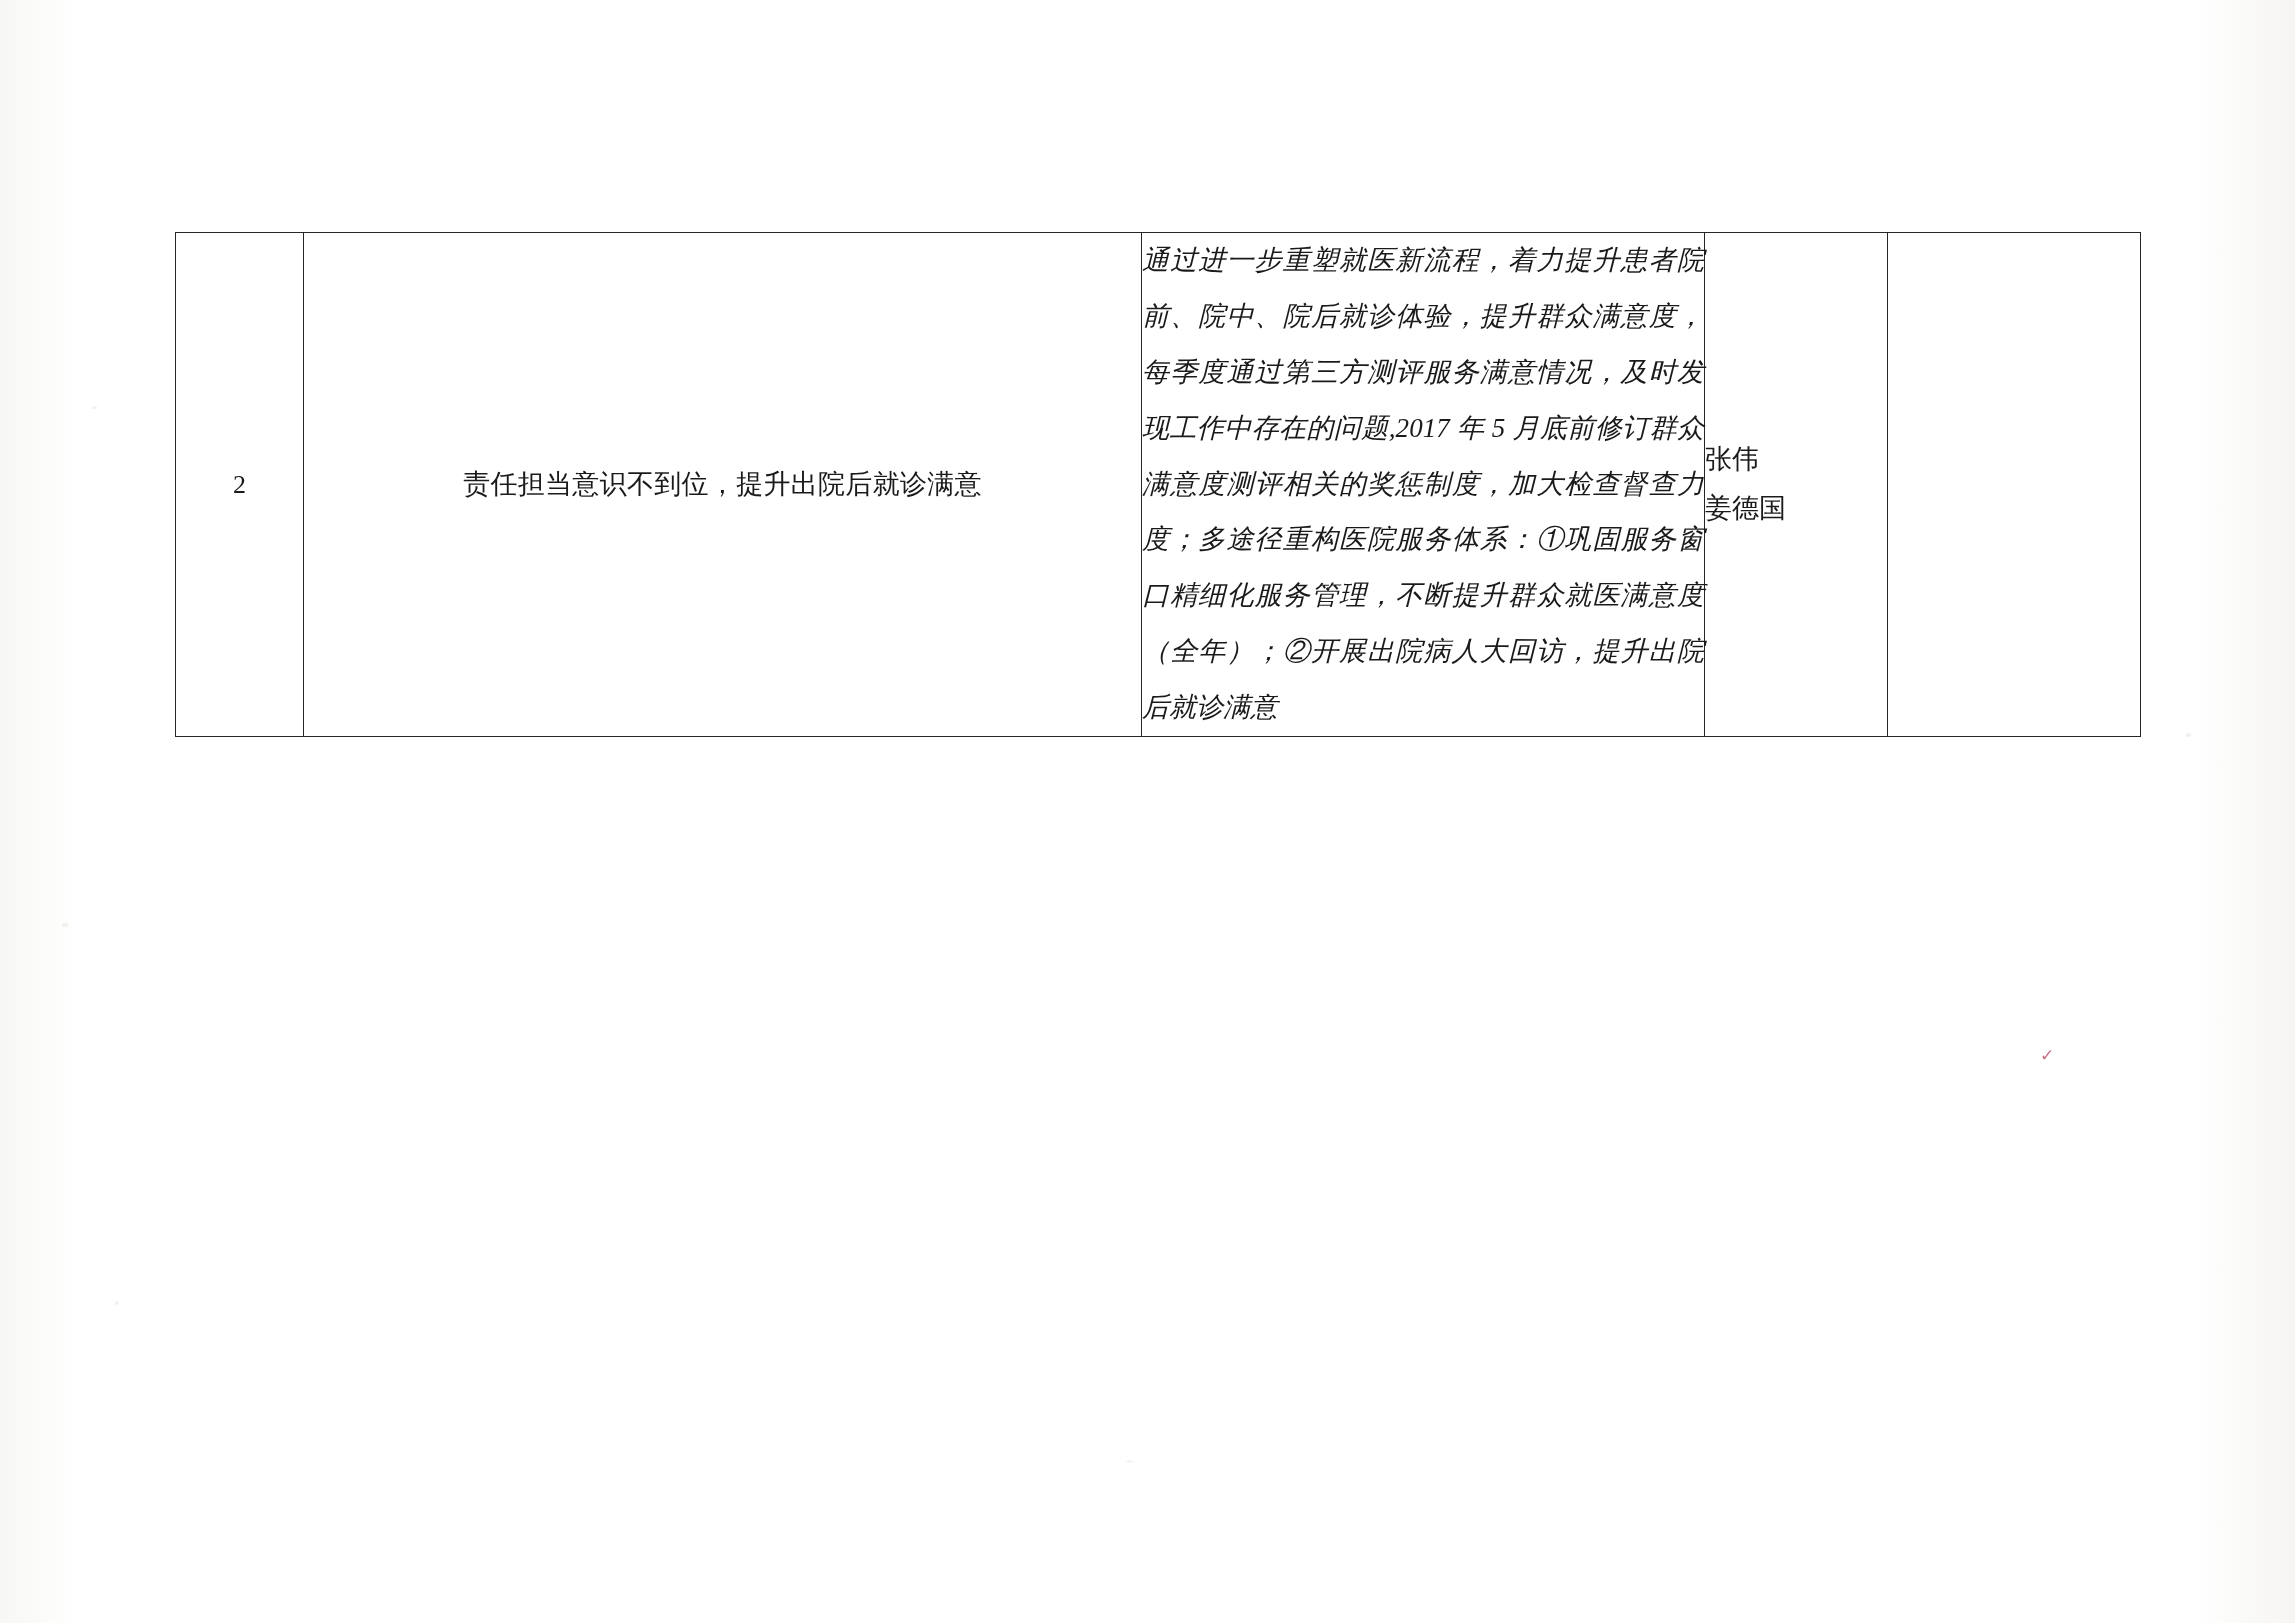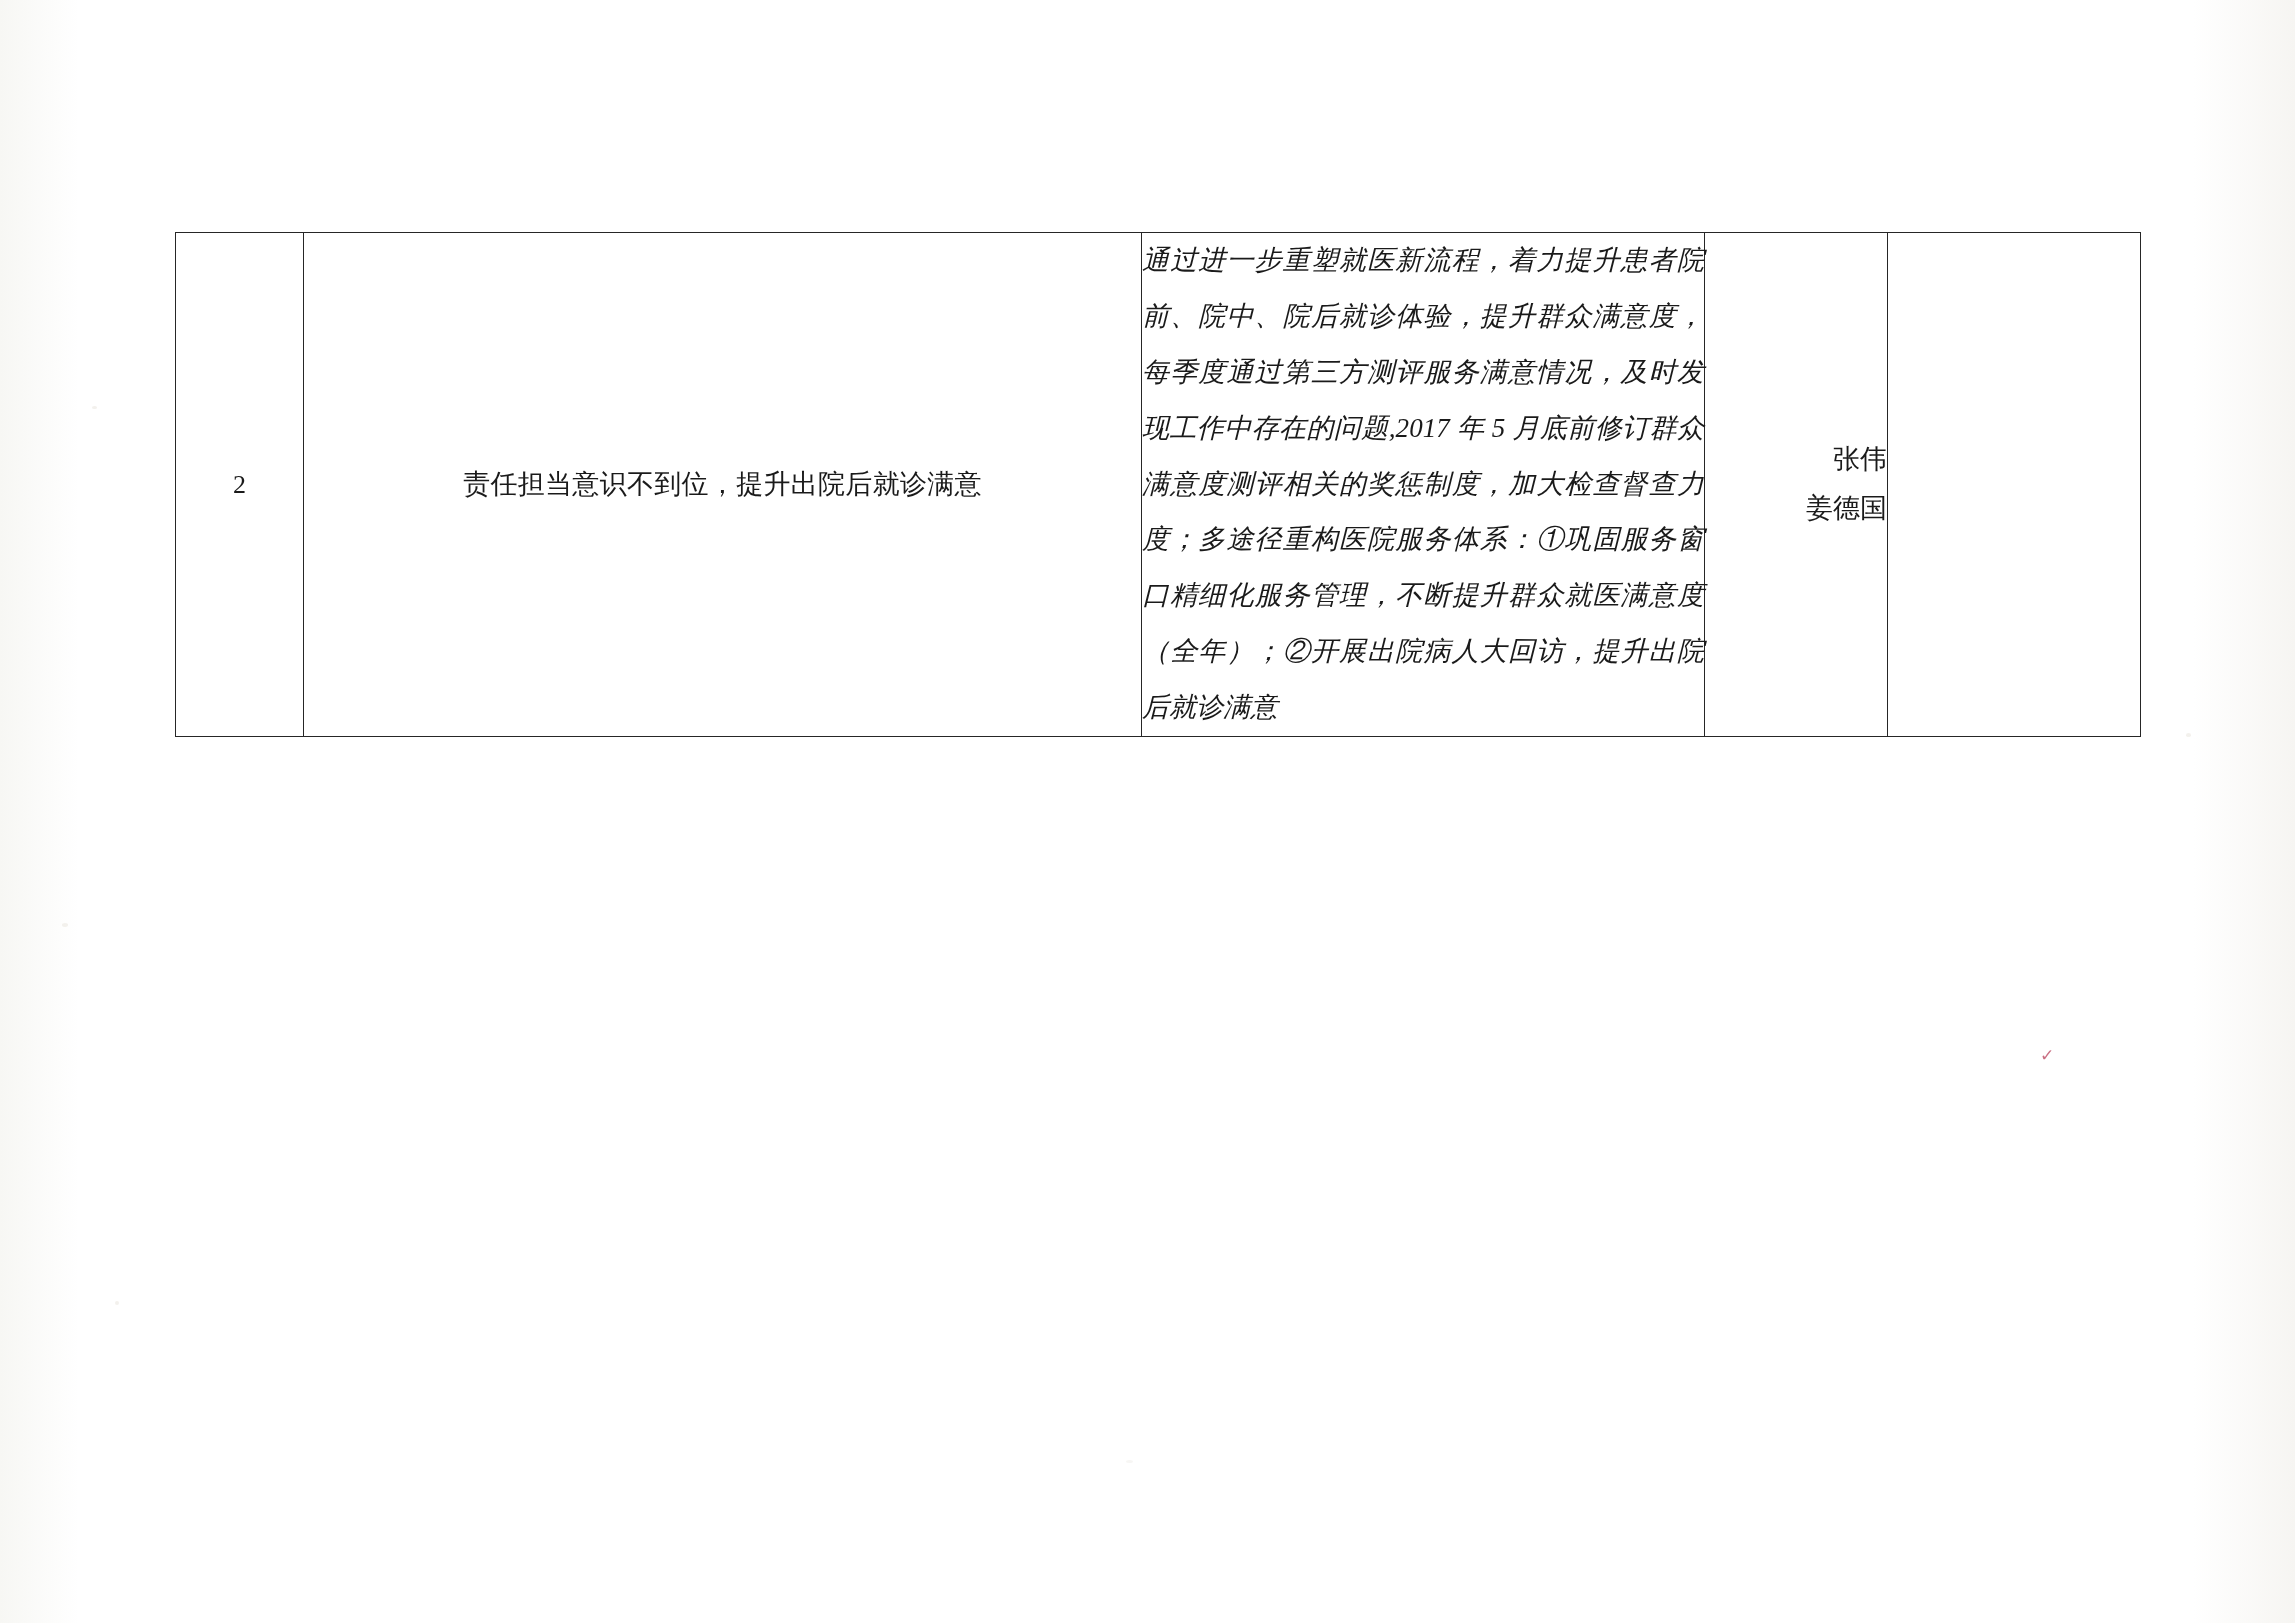--- a/index.html
+++ b/index.html
@@ -73,21 +73,21 @@
     text-align-last: left;
     font-size: 27px;
     line-height: 2.07;
     padding: 23.6px 18.3px 19.6px 19.6px;
     letter-spacing: 0.1px;
     word-break: break-all;
     font-style: italic;
   }
 
   .cell-owner {
-    text-align: right;
+    text-align: left;
     font-size: 27px;
     line-height: 1.85;
     padding: 3.9px 2.6px;
   }
   .owner-line { display: block; }
 
   .cell-blank { }
 
   
   .ink-mark {

